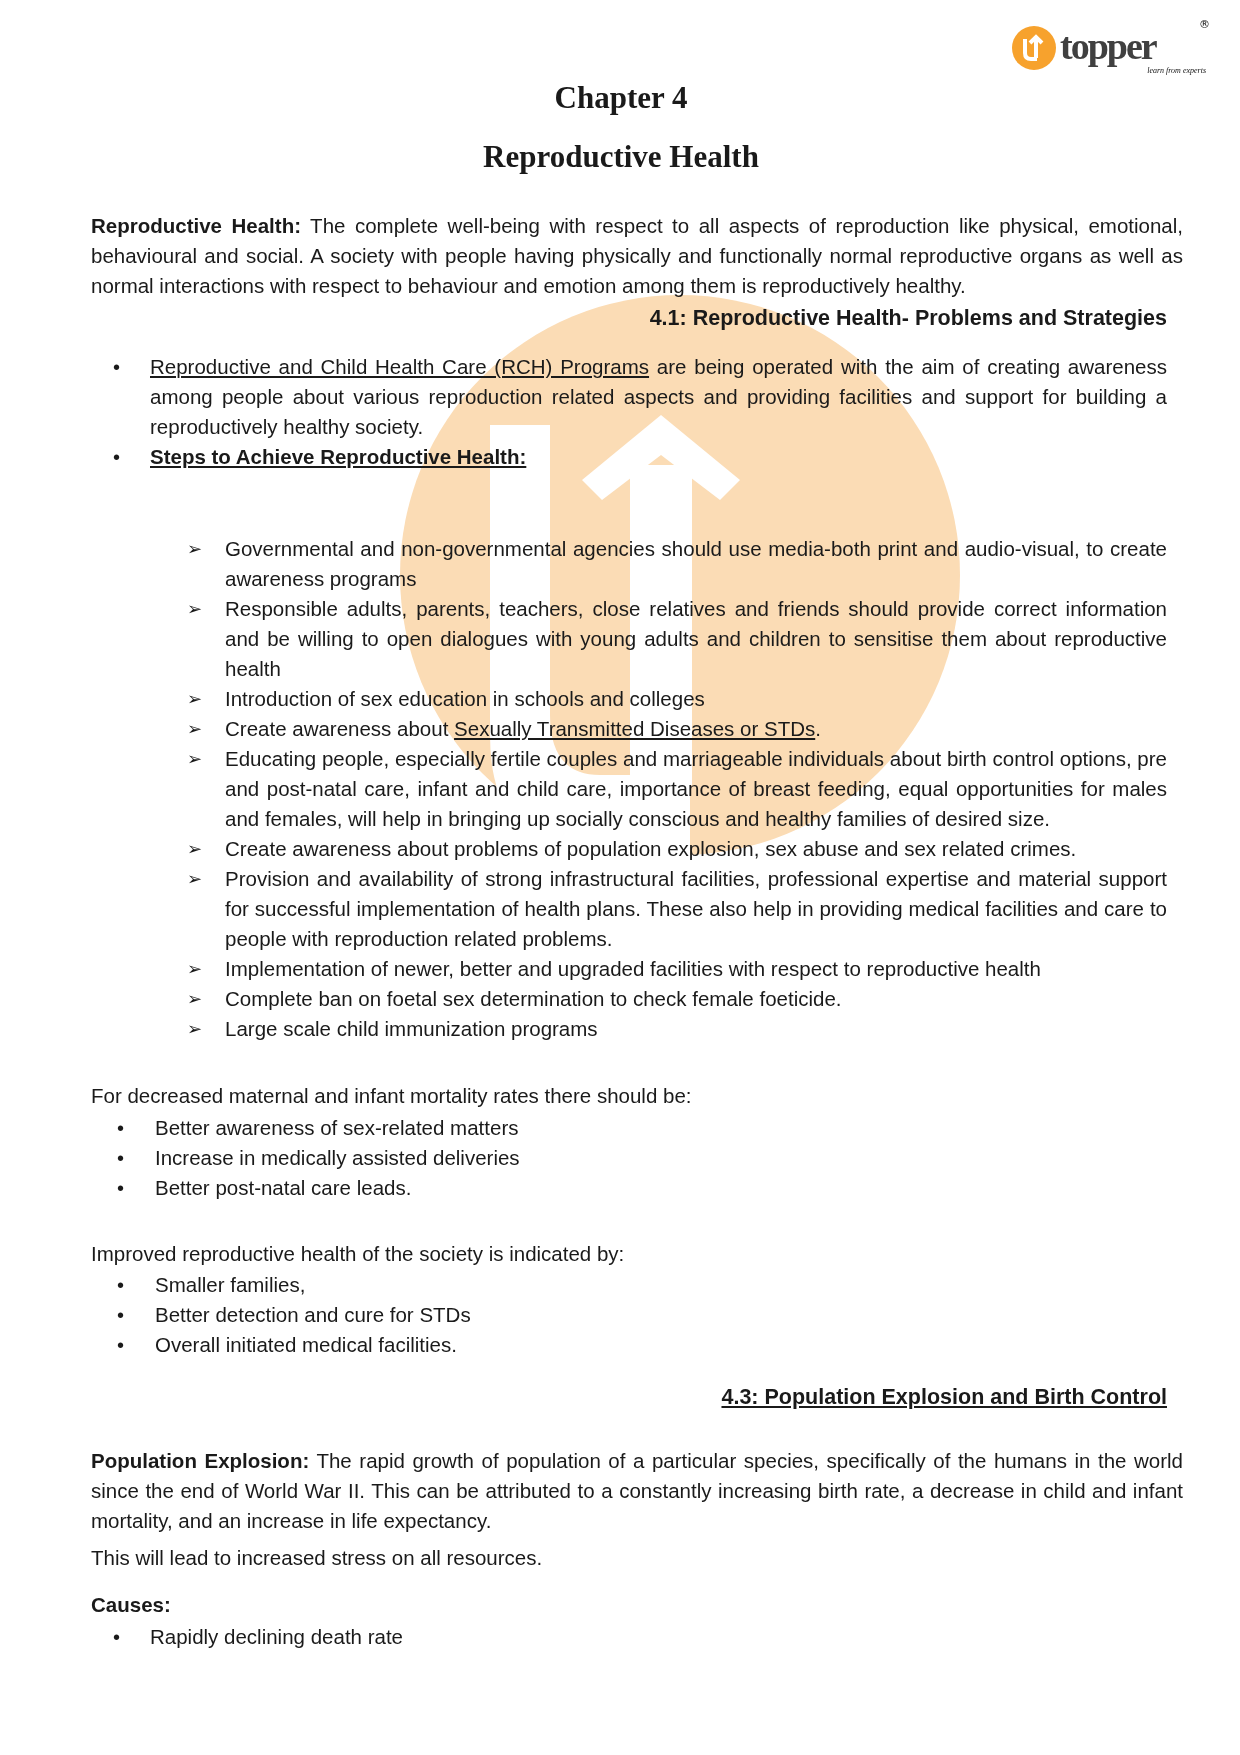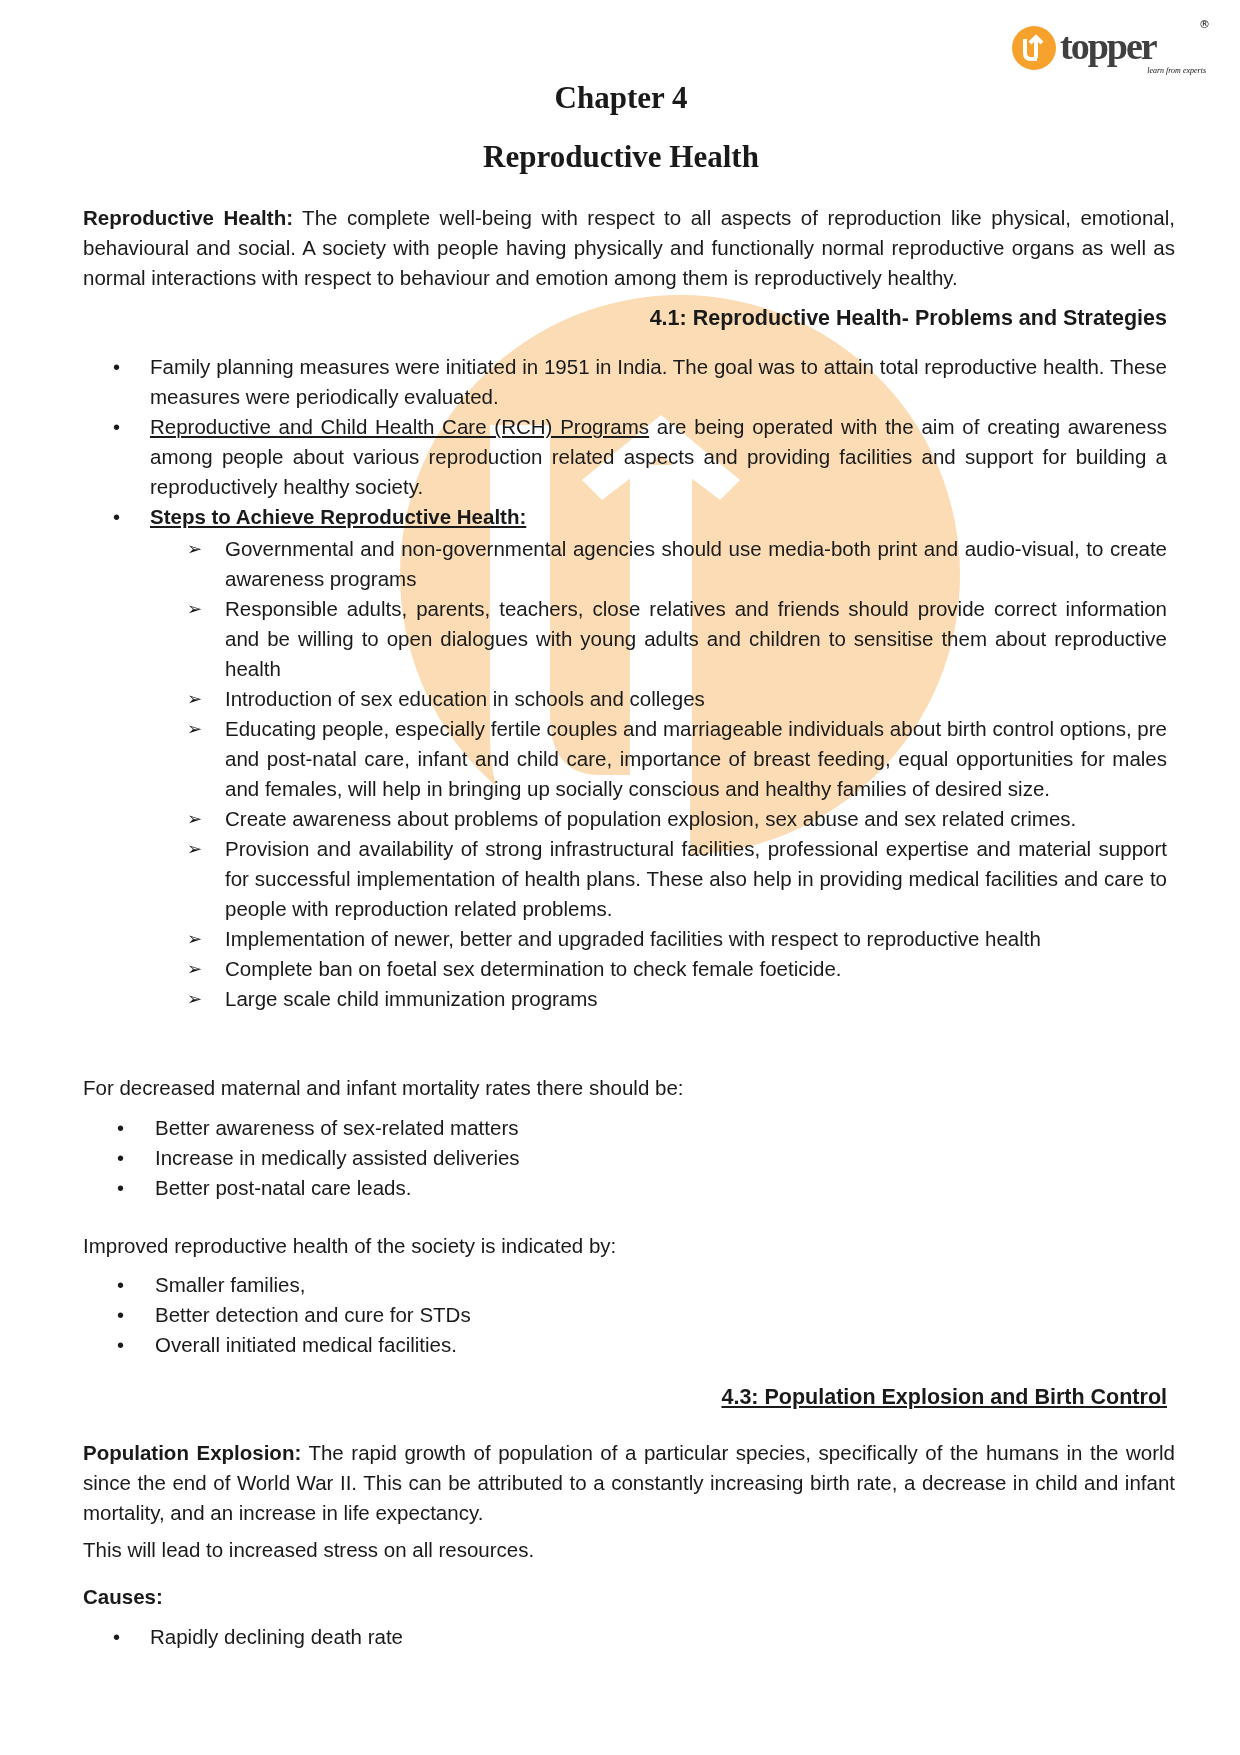--- a/index.html
+++ b/index.html
@@ -12,21 +12,21 @@
     .logo .circle { position: absolute; left: 0; top: 8px; width: 44px; height: 44px; border-radius: 50%; background: #f7a22d; }
     .logo .word { position: absolute; left: 48px; top: 0px; font-family: Liberation Serif, serif; font-weight: bold;
       font-size: 38px; color: #404040; letter-spacing: -2px; line-height: 56px; }
     .logo .reg { position: absolute; right: 2px; top: 0px; font-size: 11px; font-family: "DejaVu Sans", sans-serif; color:#111; }
     .logo .tag { position: absolute; right: 6px; top: 48px; font-size: 8px; font-style: italic; font-family: Liberation Serif, serif; color:#111; }
     h1.chap { position: absolute; left: 0; width: 1092px; top: 78px; margin: 0; text-align: center;
       font-family: "Liberation Serif", "DejaVu Serif", serif; font-weight: bold; font-size: 31px; line-height: 40px; }
     h1.title { position: absolute; left: 0; width: 1092px; top: 137px; margin: 0; text-align: center;
       font-family: "Liberation Serif", "DejaVu Serif", serif; font-weight: bold; font-size: 31px; line-height: 40px; }
     .abs { position: absolute; left: 0; width: 1092px; }
-    p { margin: 8px; text-align: justify; }
+    p { margin: 16px; text-align: justify; }
     .b { font-weight: bold; }
     .u { text-decoration: underline; }
     h2 { margin: 0; font-size: 21.5px; font-weight: bold; text-align: right; }
     ul { margin: 0; padding: 0; list-style: none; }
     li { position: relative; text-align: justify; }
     .bul1 li { padding-left: 75px; }
     .bul1 li::before { content: "•"; position: absolute; left: 38px; top: 0; font-size: 20px; }
     .arrows li { padding-left: 150px; }
     .arrows li::before { content: "➢"; position: absolute; left: 112px; top: 0; font-size: 18px; }
     .bul2 li { padding-left: 80px; }
@@ -58,29 +58,29 @@
 
   <div class="content">
     <h1 class="chap">Chapter 4</h1>
     <h1 class="title">Reproductive Health</h1>
 
     <p class="abs" style="top:195px"><span class="b">Reproductive Health:</span><span> The complete well-being with respect to all aspects of reproduction like physical, emotional, behavioural and social. A society with people having physically and functionally normal reproductive organs as well as normal interactions with respect to behaviour and emotion among them is reproductively healthy.</span></p>
 
     <h2 class="abs" style="top:303px">4.1: Reproductive Health- Problems and Strategies</h2>
 
     <ul class="bul1 abs" style="top:352px">
-      <li><span>Family planning measures were initiated in 1951 in India. The goal was to attain total reproductive health. These measures were periodically evaluated.</span></li>
       <li><span class="u">Reproductive and Child Health Care (RCH) Programs</span><span> are being operated with the aim of creating awareness among people about various reproduction related aspects and providing facilities and support for building a reproductively healthy society.</span></li>
       <li><span class="b u">Steps to Achieve Reproductive Health:</span></li>
     </ul>
 
     <ul class="arrows abs" style="top:534px">
       <li>Governmental and non-governmental agencies should use media-both print and audio-visual, to create awareness programs</li>
       <li>Responsible adults, parents, teachers, close relatives and friends should provide correct information and be willing to open dialogues with young adults and children to sensitise them about reproductive health</li>
       <li>Introduction of sex education in schools and colleges</li>
+      <li><span>Create awareness about </span><span class="u">Sexually Transmitted Diseases or STDs</span><span>.</span></li>
       <li>Educating people, especially fertile couples and marriageable individuals about birth control options, pre and post-natal care, infant and child care, importance of breast feeding, equal opportunities for males and females, will help in bringing up socially conscious and healthy families of desired size.</li>
       <li>Create awareness about problems of population explosion, sex abuse and sex related crimes.</li>
       <li>Provision and availability of strong infrastructural facilities, professional expertise and material support for successful implementation of health plans. These also help in providing medical facilities and care to people with reproduction related problems.</li>
       <li>Implementation of newer, better and upgraded facilities with respect to reproductive health</li>
       <li>Complete ban on foetal sex determination to check female foeticide.</li>
       <li>Large scale child immunization programs</li>
     </ul>
 
     <p class="abs" style="top:1065px">For decreased maternal and infant mortality rates there should be:</p>
     <ul class="bul2 abs" style="top:1113px">

